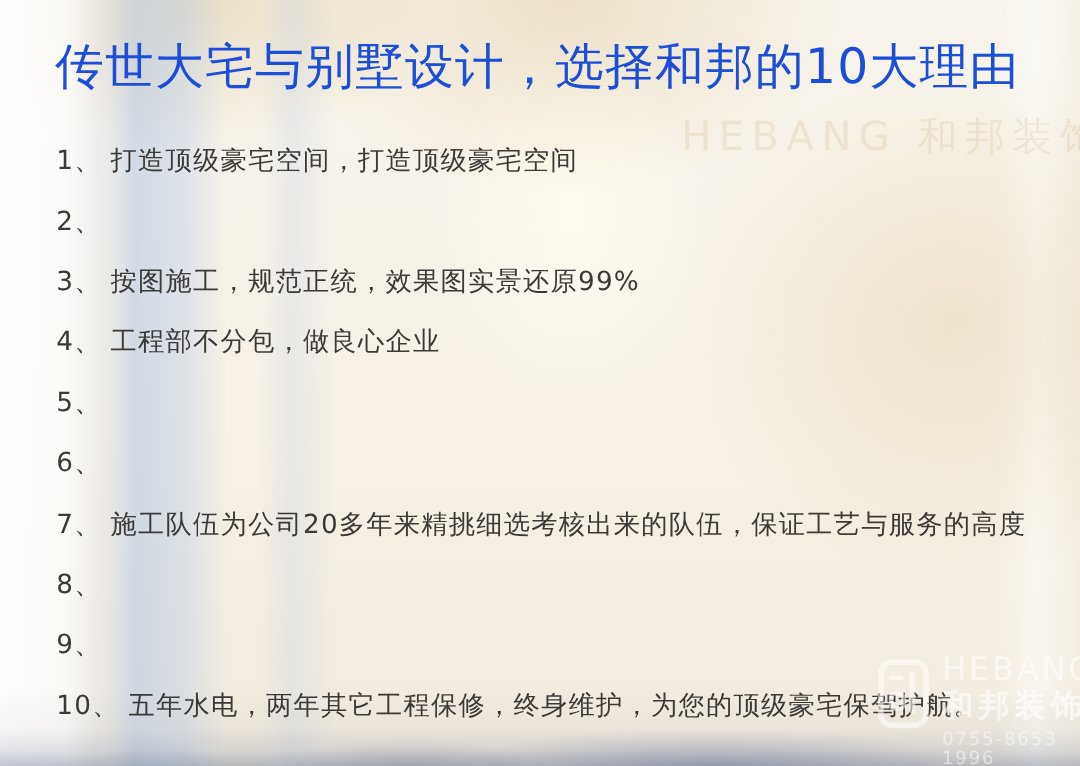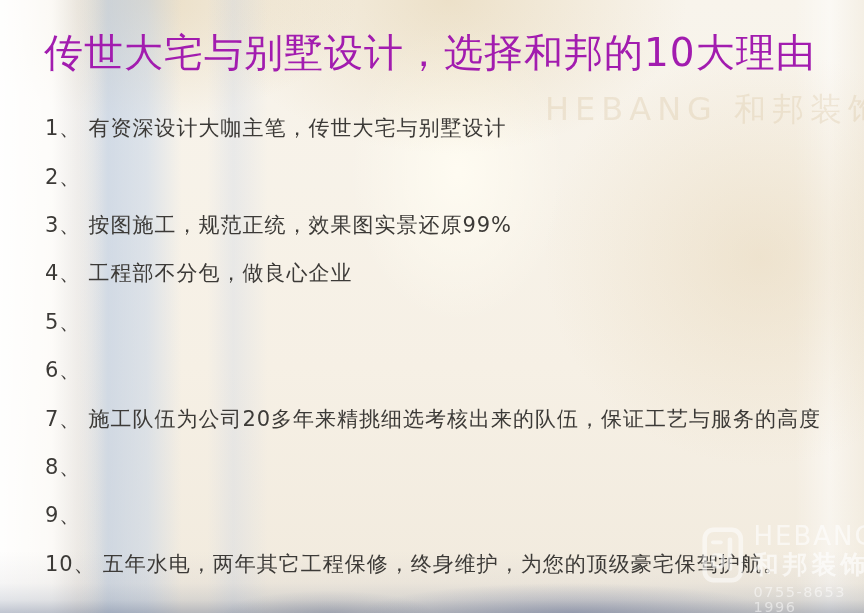--- a/index.html
+++ b/index.html
@@ -77,21 +77,21 @@
     pointer-events: none;
   }
   .title {
     position: absolute;
     left: 44px;
     top: 26px;
     margin: 0;
     font-size: 39px;
     font-weight: normal;
     letter-spacing: 1px;
-    color: #a21caf;
+    color: #1d4ed8;
     white-space: nowrap;
   }
   .list {
     position: absolute;
     left: 45px;
     top: 104px;
     display: flex;
     flex-direction: column;
   }
   .row {
@@ -149,21 +149,21 @@
 
   <div class="bg"></div>
 
   <div class="watermark">HEBANG 和邦装饰</div>
 
   <h1 class="title">传世大宅与别墅设计，选择和邦的10大理由</h1>
 
   <div class="list">
     <div class="row">
       <span class="num">1、</span>
-      <span class="txt">有资深设计大咖主笔，传世大宅与别墅设计</span>
+      <span class="txt">打造顶级豪宅空间，打造顶级豪宅空间</span>
     </div>
     <div class="row">
       <span class="num">2、</span>
     </div>
     <div class="row">
       <span class="num">3、</span>
       <span class="txt">按图施工，规范正统，效果图实景还原99%</span>
     </div>
     <div class="row">
       <span class="num">4、</span>

